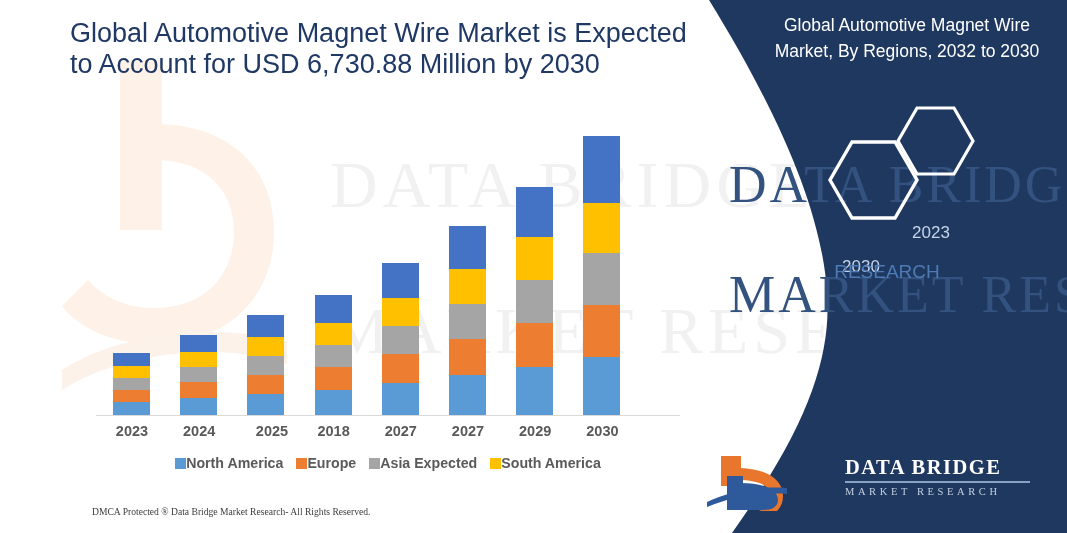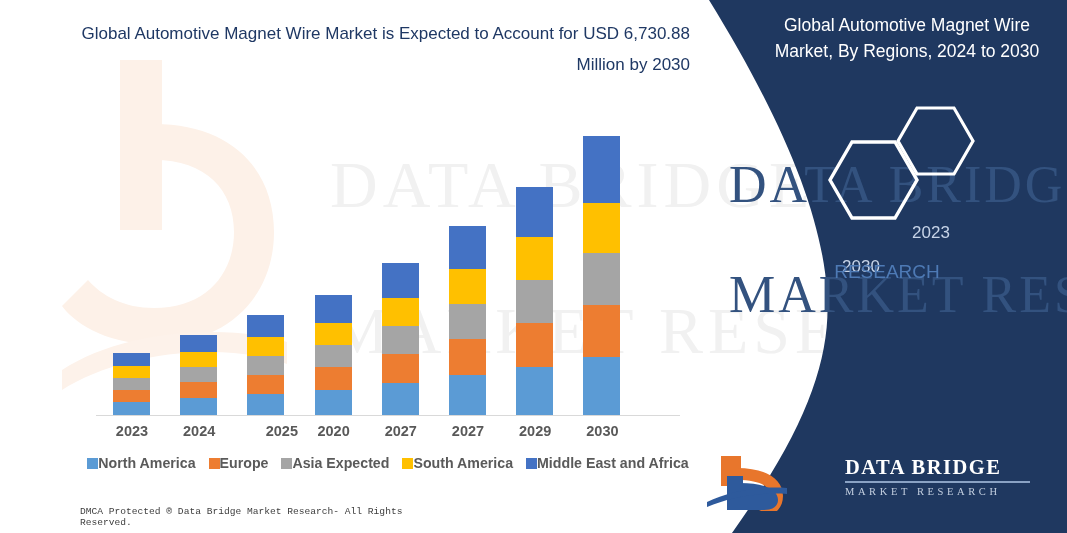--- a/index.html
+++ b/index.html
@@ -45,23 +45,23 @@
     z-index: 1;
   }
   .wm-text .l2 { display:block; }
 
   
   .title {
     position: absolute;
     left: 70px;
     top: 18px;
     width: 620px;
-    text-align: right;
+    text-align: left;
     color: #1f3864;
-    font-size: 17px;
+    font-size: 27px;
     line-height: 31px;
     z-index: 5;
   }
 
   
   .chart {
     position: absolute;
     left: 0;
     top: 0;
     width: 700px;
@@ -123,24 +123,24 @@
   }
   .swatch {
     width: 11px;
     height: 11px;
     flex: 0 0 11px;
   }
 
   
   .footer {
     position: absolute;
-    left: 80px;
+    left: 92px;
     top: 506px;
     width: 600px;
-    font-family: Liberation Mono, monospace;
+    font-family: Liberation Serif, serif;
     font-size: 9.6px;
     color: #3d3d3d;
     display: flex;
     z-index: 5;
   }
   .footer .dmca { width: 330px; }
   .footer .source { }
 
   
   .panel {
@@ -316,22 +316,22 @@
           <div class="seg" style="height: 58px; background: rgb(91, 155, 213);"></div>
           <div class="seg" style="height: 52px; background: rgb(237, 125, 49);"></div>
           <div class="seg" style="height: 52px; background: rgb(165, 165, 165);"></div>
           <div class="seg" style="height: 50px; background: rgb(255, 192, 0);"></div>
           <div class="seg" style="height: 67px; background: rgb(68, 114, 196);"></div>
         </div>
       </div>
     <div class="xlabels" id="xlabels">
         <div class="xlabel" style="left: 1px;">2023</div>
         <div class="xlabel" style="left: 68.2px;">2024</div>
-        <div class="xlabel" style="left: 132px; text-align: right;">2025</div>
-        <div class="xlabel" style="left: 202.6px;">2020</div>
+        <div class="xlabel" style="left: 141px;">2025</div>
+        <div class="xlabel" style="left: 202.6px;">2018</div>
         <div class="xlabel" style="left: 269.8px;">2027</div>
         <div class="xlabel" style="left: 337px;">2027</div>
         <div class="xlabel" style="left: 404.2px;">2029</div>
         <div class="xlabel" style="left: 471.4px;">2030</div>
       </div>
   </div>
 
   <div class="legend" id="legend">
       <div class="legend-item">
         <span class="swatch" style="background: rgb(91, 155, 213);"></span>
@@ -341,45 +341,41 @@
         <span class="swatch" style="background: rgb(237, 125, 49);"></span>
         <span>Europe</span>
       </div>
       <div class="legend-item">
         <span class="swatch" style="background: rgb(165, 165, 165);"></span>
         <span>Asia Expected</span>
       </div>
       <div class="legend-item">
         <span class="swatch" style="background: rgb(255, 192, 0);"></span>
         <span>South America</span>
-      </div>
-      <div class="legend-item">
-        <span class="swatch" style="background: rgb(68, 114, 196);"></span>
-        <span>Middle East and Africa</span>
       </div>
     </div>
 
   <div class="footer">
     <span class="dmca">DMCA Protected ® Data Bridge Market Research-  All Rights Reserved.</span>
   </div>
 
   <div class="panel">
     <svg class="panel-svg" width="380" height="533" viewBox="0 0 380 533">
       <path d="M22 0 L380 0 L380 533 L45 533
                C118 430 145 360 140 292
                C135 215 96 120 22 0 Z" fill="#1f3860"></path>
     </svg>
 
     <div class="panel-inner">
       <div class="panel-wm">
         <span>DATA BRIDGE</span><br>
         <span>MARKET RESEARCH</span>
       </div>
 
-      <div class="panel-title">Global Automotive Magnet Wire Market, By Regions, 2024 to 2030</div>
+      <div class="panel-title">Global Automotive Magnet Wire Market, By Regions, 2032 to 2030</div>
 
       <div class="hexes">
         <svg width="230" height="130" viewBox="0 0 230 130">
           <polygon points="120,13 157,13 176,46 157,79 120,79 101,46" fill="none" stroke="#ffffff" stroke-width="3.2"></polygon>
           <polygon points="55,47 98,47 120,85 98,123 55,123 33,85" fill="none" stroke="#ffffff" stroke-width="3.4"></polygon>
         </svg>
         <div class="hex-label hex-2023">2023</div>
         <div class="hex-label hex-2030">2030</div>
       </div>
 

